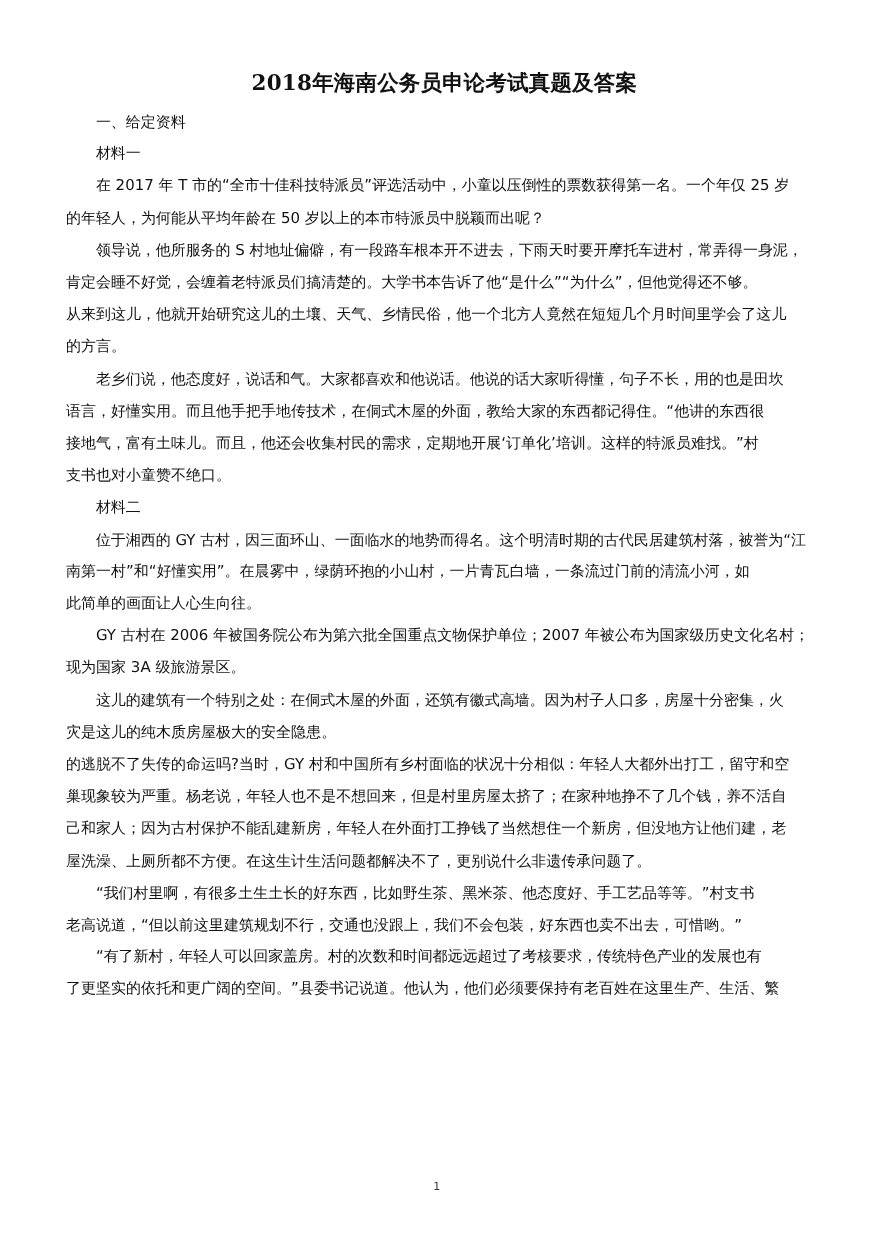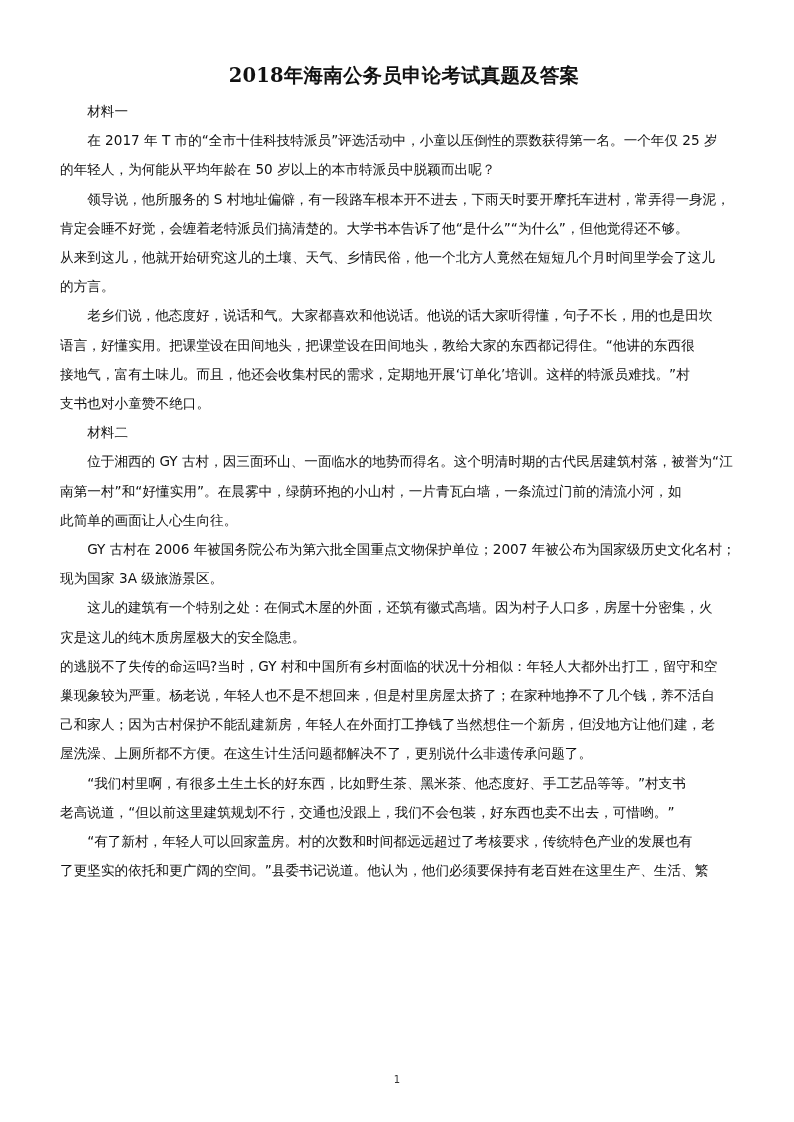--- a/index.html
+++ b/index.html
@@ -53,31 +53,32 @@
     font-size: 10px;
     color: #333333;
   }
 </style>
 </head>
 <body>
 
 <div class="page">
   <h1 class="title">2018年海南公务员申论考试真题及答案</h1>
 
+  <p class="heading">一、给定资料</p>
 
   <p class="heading">材料一</p>
 
   <p class="heading">在 2017 年 T 市的“全市十佳科技特派员”评选活动中，小童以压倒性的票数获得第一名。一个年仅 25 岁</p>
   <p class="line">的年轻人，为何能从平均年龄在 50 岁以上的本市特派员中脱颖而出呢？</p>
   <p class="heading">领导说，他所服务的 S 村地址偏僻，有一段路车根本开不进去，下雨天时要开摩托车进村，常弄得一身泥，</p>
   <p class="line">肯定会睡不好觉，会缠着老特派员们搞清楚的。大学书本告诉了他“是什么”“为什么”，但他觉得还不够。</p>
   <p class="line">从来到这儿，他就开始研究这儿的土壤、天气、乡情民俗，他一个北方人竟然在短短几个月时间里学会了这儿</p>
   <p class="line">的方言。</p>
   <p class="heading">老乡们说，他态度好，说话和气。大家都喜欢和他说话。他说的话大家听得懂，句子不长，用的也是田坎</p>
-  <p class="line">语言，好懂实用。把课堂设在田间地头，把课堂设在田间地头，教给大家的东西都记得住。“他讲的东西很</p>
+  <p class="line">语言，好懂实用。而且他手把手地传技术，在侗式木屋的外面，教给大家的东西都记得住。“他讲的东西很</p>
   <p class="line">接地气，富有土味儿。而且，他还会收集村民的需求，定期地开展‘订单化’培训。这样的特派员难找。”村</p>
   <p class="line">支书也对小童赞不绝口。</p>
 
   <p class="heading">材料二</p>
 
   <p class="heading">位于湘西的 GY 古村，因三面环山、一面临水的地势而得名。这个明清时期的古代民居建筑村落，被誉为“江</p>
   <p class="line">南第一村”和“好懂实用”。在晨雾中，绿荫环抱的小山村，一片青瓦白墙，一条流过门前的清流小河，如</p>
   <p class="line">此简单的画面让人心生向往。</p>
   <p class="heading">GY 古村在 2006 年被国务院公布为第六批全国重点文物保护单位；2007 年被公布为国家级历史文化名村；</p>
   <p class="line">现为国家 3A 级旅游景区。</p>

